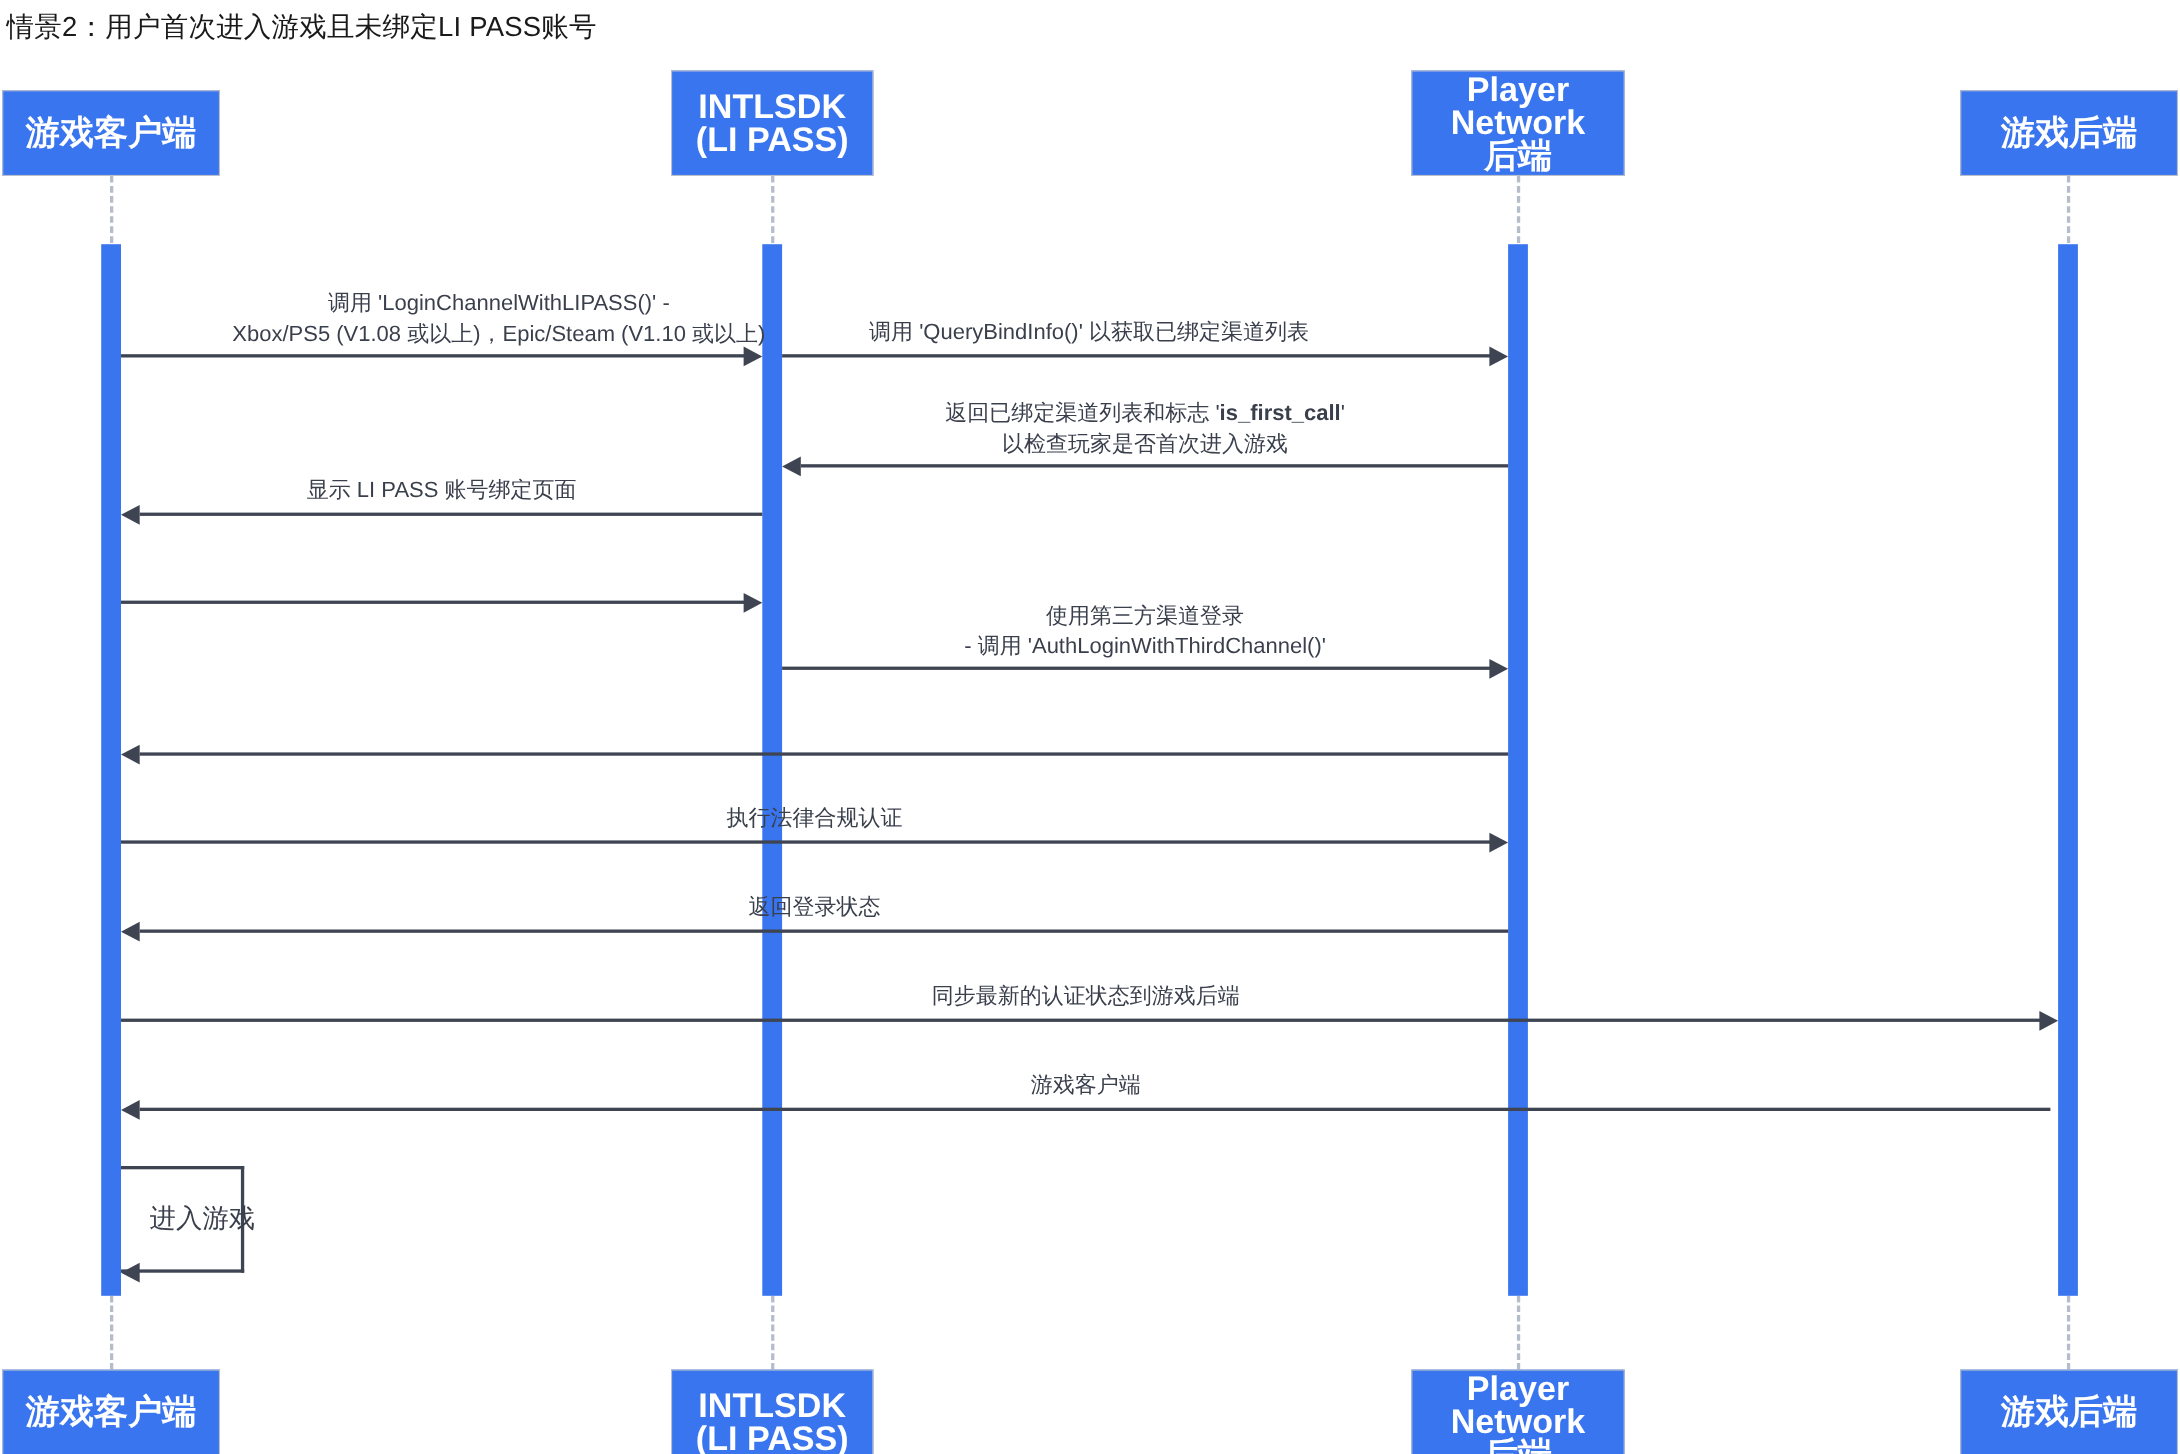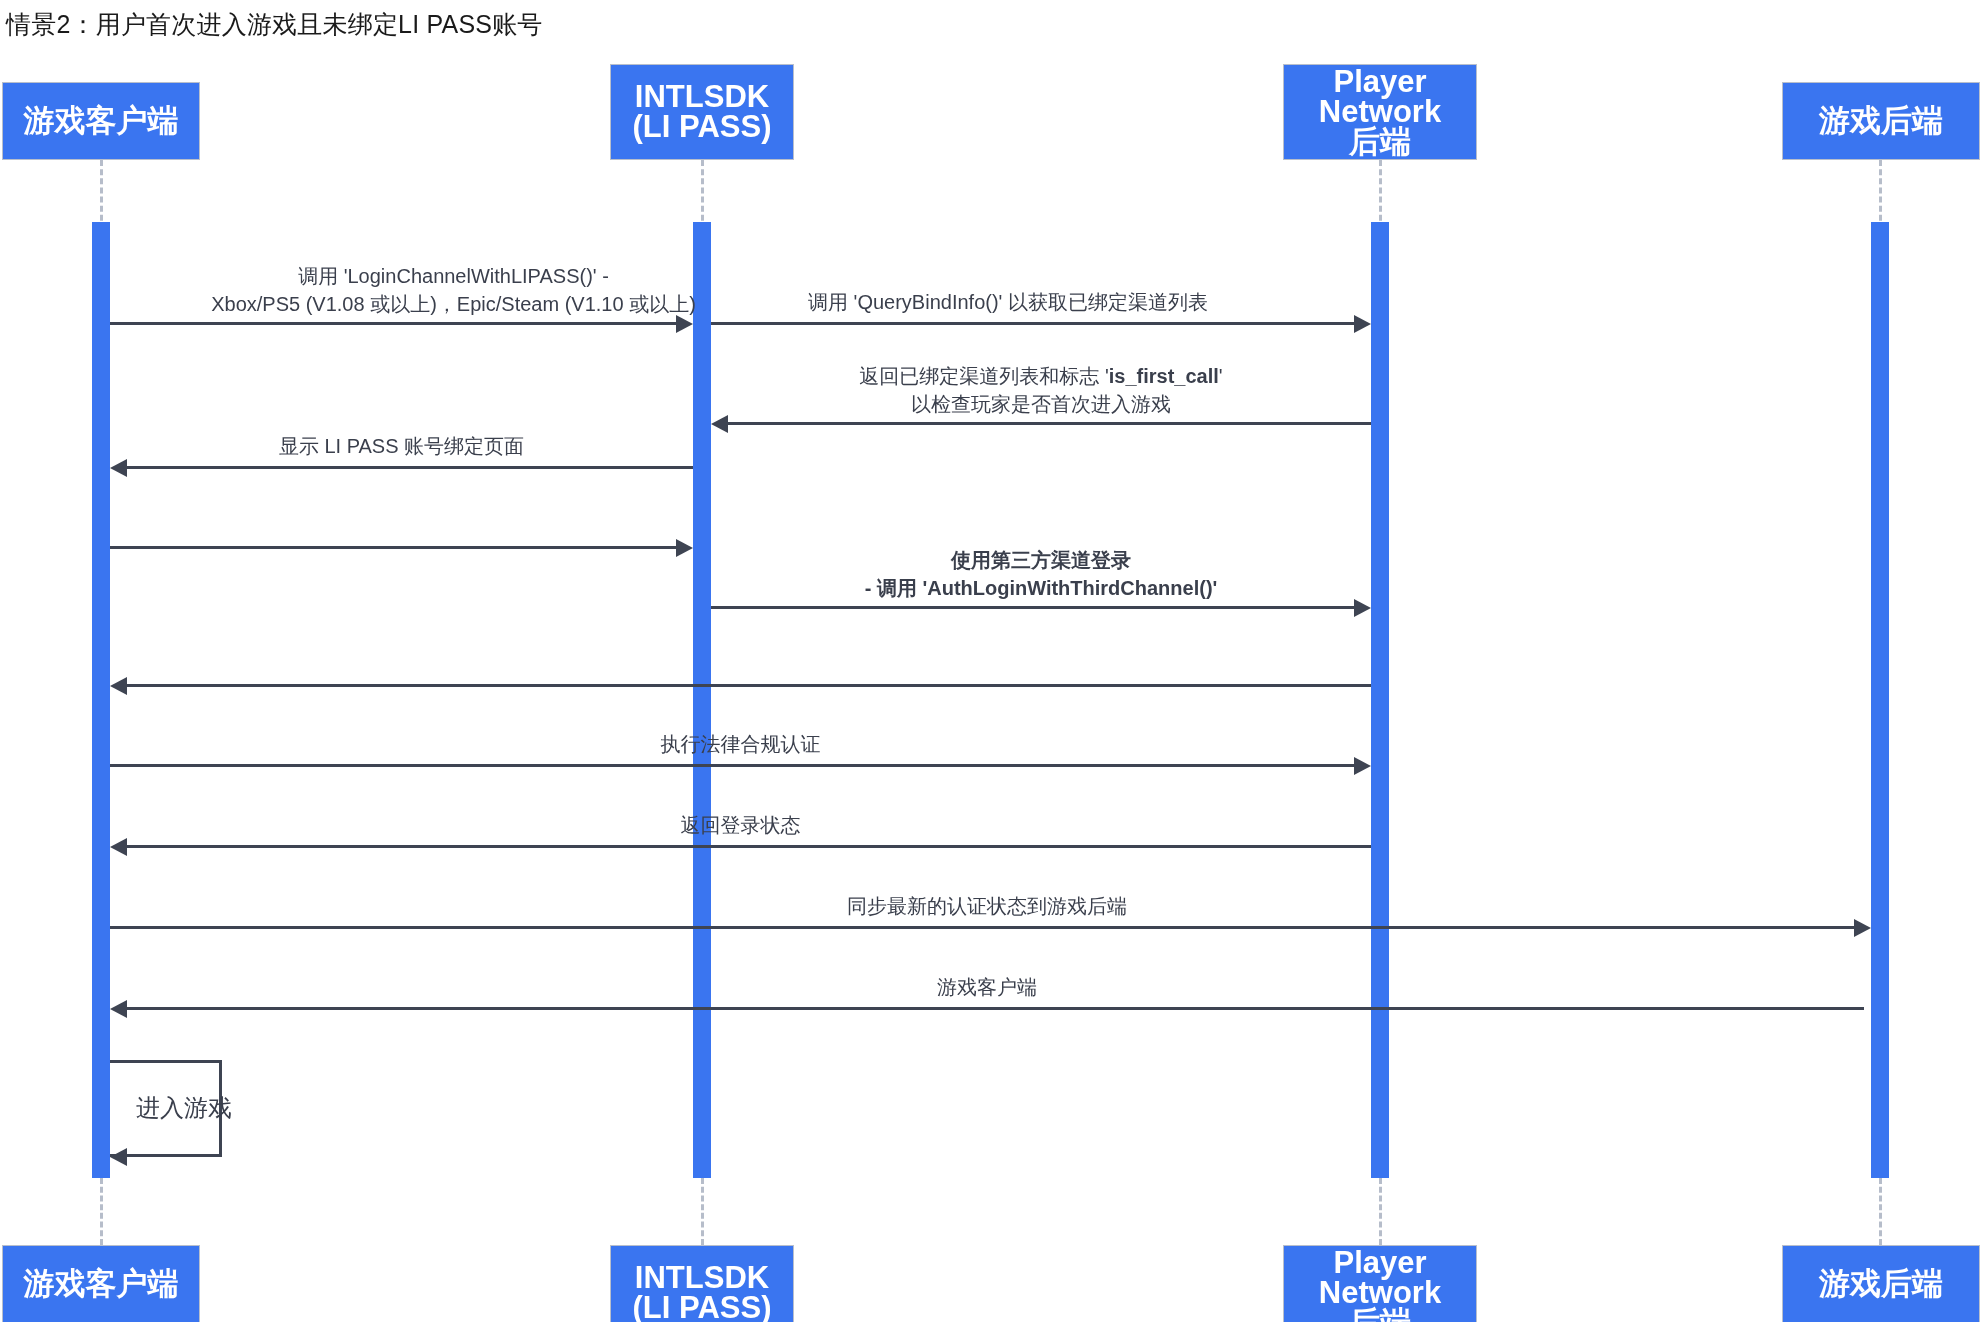--- a/index.html
+++ b/index.html
@@ -163,21 +163,21 @@
     <span class="pline">游戏后端</span>
   </div>
 
   <div class="msg-label" style="left:110px; top:262px; width:687px;">
     <div>调用 'LoginChannelWithLIPASS()' -</div>
     <div>Xbox/PS5 (V1.08 或以上)，Epic/Steam (V1.10 或以上)</div>
   </div>
   <div class="msg" style="left:110px; top:322px; width:576px;"></div>
   <div class="arrowhead right" style="left:676px; top:315px;"></div>
 
-  <div class="msg-label" style="left:730px; top:288px; width:556px;text-align:center;">
+  <div class="msg-label" style="left:712px; top:288px; width:556px;text-align:center;">
     <div>调用 'QueryBindInfo()' 以获取已绑定渠道列表</div>
   </div>
   <div class="msg" style="left:711px; top:322px; width:653px;"></div>
   <div class="arrowhead right" style="left:1354px; top:315px;"></div>
 
   <div class="msg-label" style="left:711px; top:362px; width:660px;">
     <div>返回已绑定渠道列表和标志 '<b>is_first_call</b>'</div>
     <div>以检查玩家是否首次进入游戏</div>
   </div>
   <div class="msg" style="left:728px; top:422px; width:643px;"></div>
@@ -185,21 +185,21 @@
 
   <div class="msg-label" style="left:110px; top:432px; width:583px;">
     <div>显示 LI PASS 账号绑定页面</div>
   </div>
   <div class="msg" style="left:127px; top:466px; width:566px;"></div>
   <div class="arrowhead left" style="left:110px; top:459px;"></div>
 
   <div class="msg" style="left:110px; top:546px; width:576px;"></div>
   <div class="arrowhead right" style="left:676px; top:539px;"></div>
 
-  <div class="msg-label" style="left:711px; top:546px; width:660px;font-weight:bold;">
+  <div class="msg-label" style="left:711px; top:546px; width:660px;">
     <div>使用第三方渠道登录</div>
     <div>- 调用 'AuthLoginWithThirdChannel()'</div>
   </div>
   <div class="msg" style="left:711px; top:606px; width:653px;"></div>
   <div class="arrowhead right" style="left:1354px; top:599px;"></div>
 
   <div class="msg" style="left:127px; top:684px; width:1244px;"></div>
   <div class="arrowhead left" style="left:110px; top:677px;"></div>
 
   <div class="msg-label" style="left:110px; top:730px; width:1261px;">

